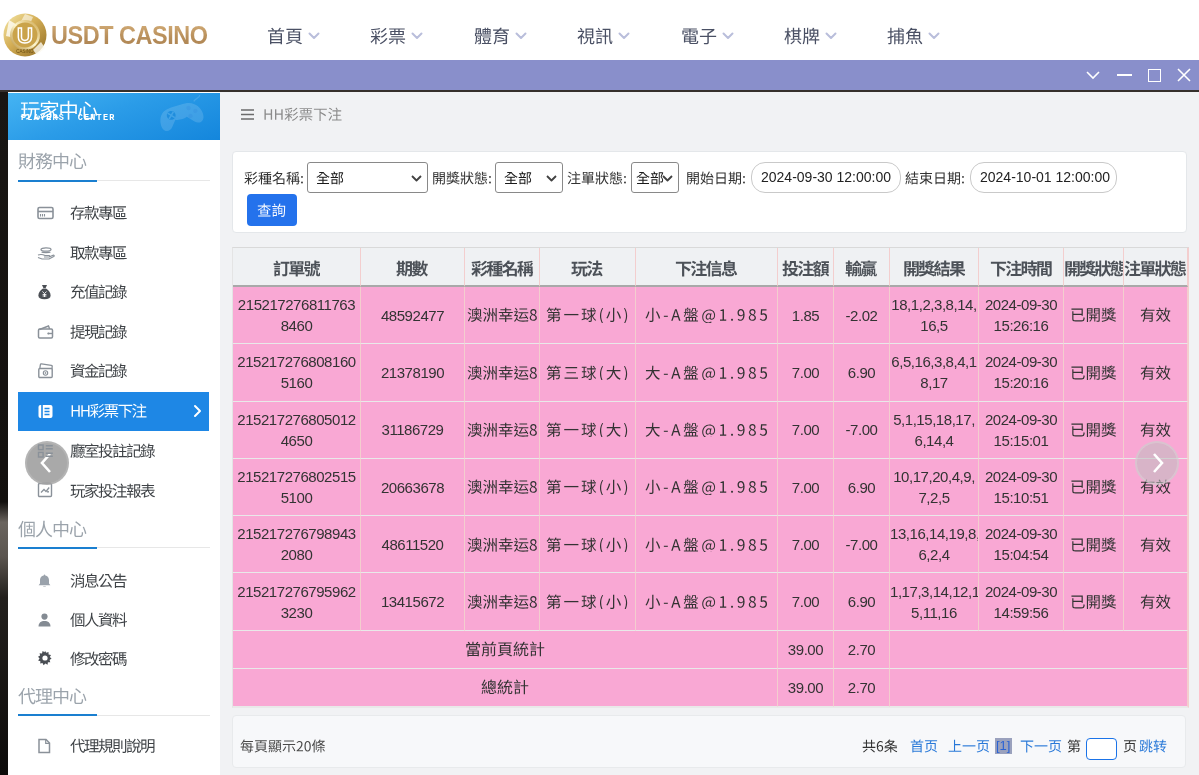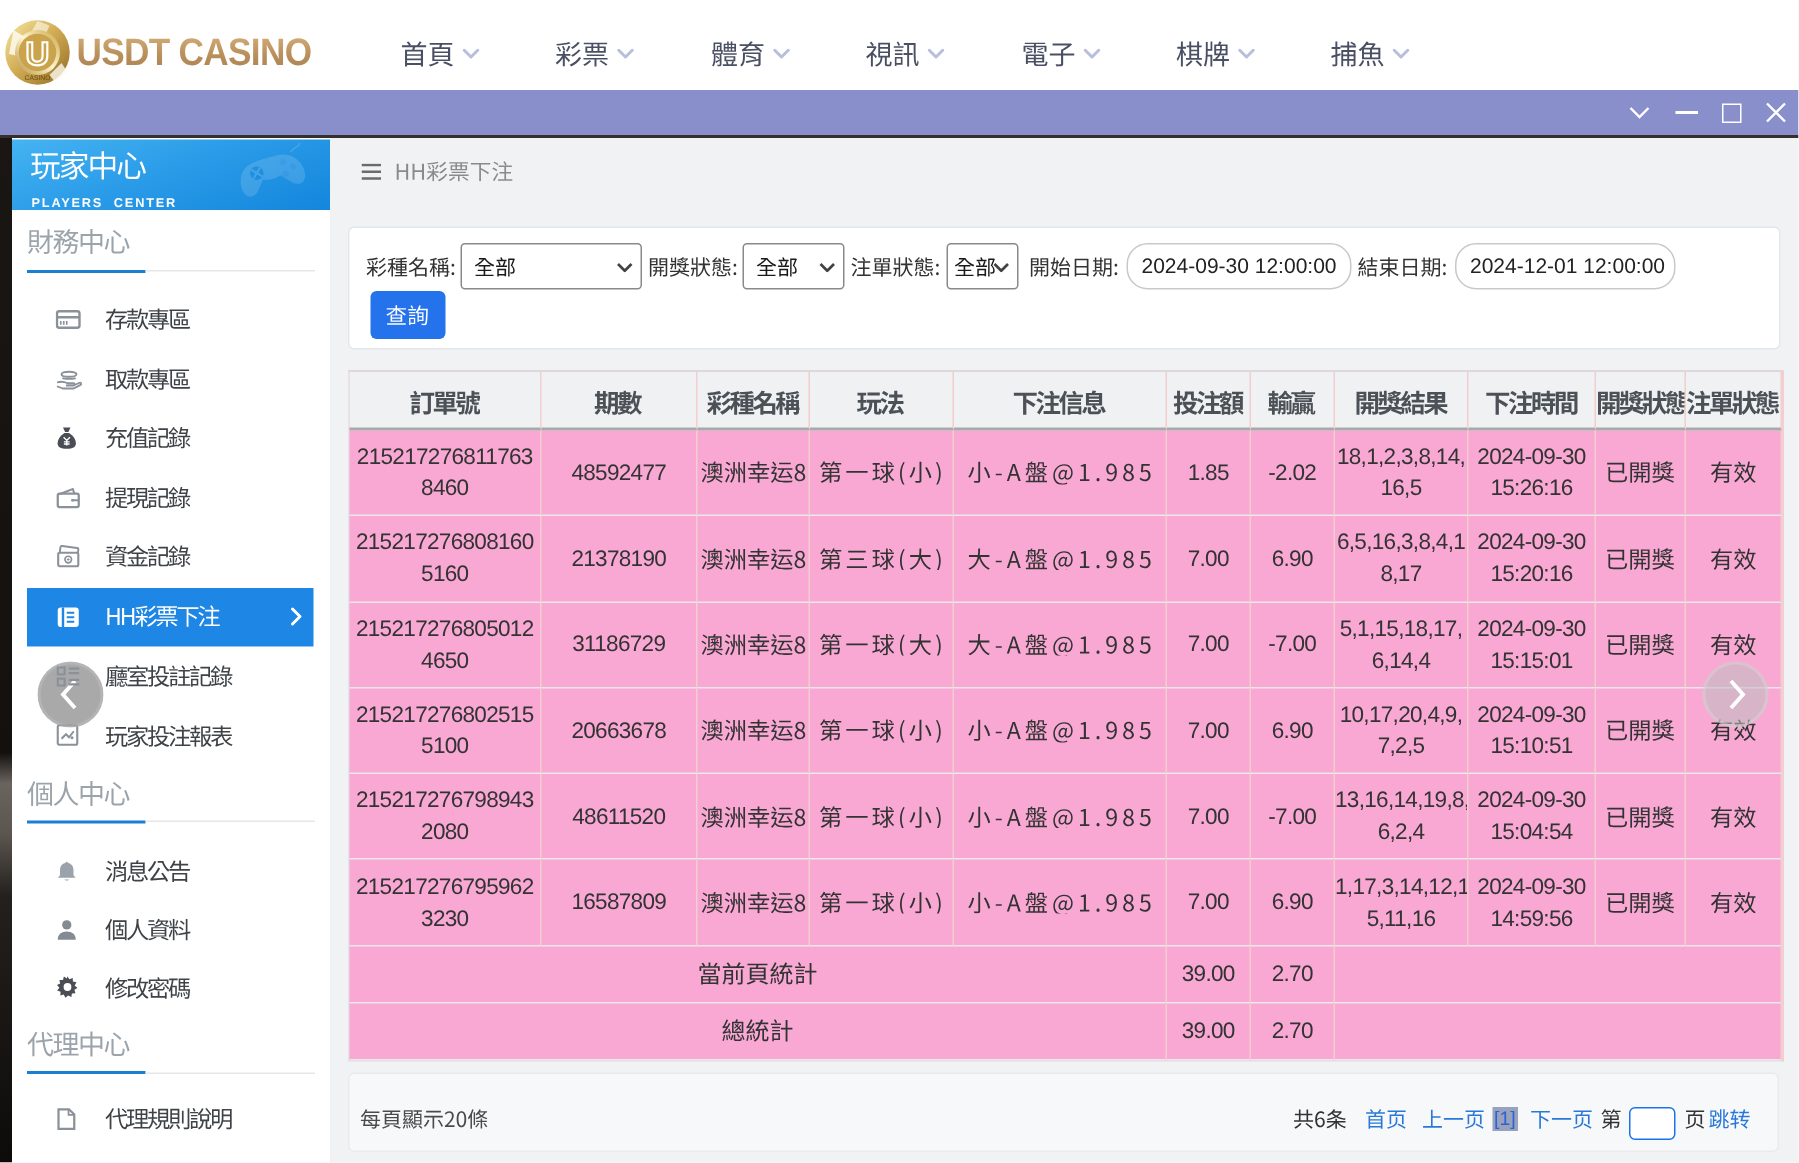--- a/index.html
+++ b/index.html
@@ -111,21 +111,21 @@
         <circle cx="47" cy="26" r="3" fill="#dce"></circle>
         <path d="M56 8 C60 4 64 6 66 2" stroke="#fff" stroke-width="1.5" fill="none"></path>
       </svg></div>
   </div>
 <div style="position:absolute;left:20px;top:99.8px;line-height:0"><svg width="78.0" height="20.5" viewBox="0 -880 3805 1000" fill="#ffffff">
       <use href="#g14"></use>
       <use href="#g15" x="935"></use>
       <use href="#g16" x="1870"></use>
       <use href="#g17" x="2805"></use>
     </svg></div>
-<div style="position:absolute;left:21px;top:130px;font-family:Liberation Sans, sans-serif;font-weight:bold;font-size:8.5px;letter-spacing:1.2px;color:#fff">PLAYERS&nbsp; CENTER</div>
+<div style="position:absolute;left:21px;top:113px;font-family:Liberation Mono, monospace;font-weight:bold;font-size:8.5px;letter-spacing:1.2px;color:#fff">PLAYERS&nbsp; CENTER</div>
 <div style="position:absolute;left:18px;top:152.0px;line-height:0"><svg width="69.0" height="18" viewBox="0 -880 3835 1000" fill="#9ba3ab">
       <use href="#g18"></use>
       <use href="#g19" x="945"></use>
       <use href="#g16" x="1890"></use>
       <use href="#g17" x="2835"></use>
     </svg></div>
 <div style="position:absolute;left:18px;top:179.5px;width:79px;height:2.4px;background:#1a7fd0"></div>
 <div style="position:absolute;left:97px;top:180.2px;width:113px;height:1px;background:#e7e7e7"></div>
 <div style="position:absolute;left:37px;top:205px;line-height:0;"><svg width="17" height="16" viewBox="0 0 17 16">
       <rect x="1" y="2.5" width="15" height="11" rx="1.5" fill="none" stroke="#8a9199" stroke-width="1.6"></rect>
@@ -350,21 +350,21 @@
       <use href="#g62" x="4000"></use>
     </svg></div>
 <div class="dinp" style="left:751px;width:150px">2024-09-30 12:00:00</div>
 <div style="position:absolute;left:905px;top:170.5px;line-height:0"><svg width="59.9" height="14" viewBox="0 -880 4278 1000" fill="#333333">
       <use href="#g73"></use>
       <use href="#g74" x="1000"></use>
       <use href="#g71" x="2000"></use>
       <use href="#g72" x="3000"></use>
       <use href="#g62" x="4000"></use>
     </svg></div>
-<div class="dinp" style="left:970px;width:147px">2024-12-01 12:00:00</div>
+<div class="dinp" style="left:970px;width:147px">2024-10-01 12:00:00</div>
 <div style="position:absolute;left:247px;top:194px;width:50px;height:32px;background:#2472ec;border-radius:4px"></div>
 <div style="position:absolute;left:257px;top:202.8px;line-height:0"><svg width="29.0" height="14.5" viewBox="0 -880 2000 1000" fill="#ffffff">
       <use href="#g75"></use>
       <use href="#g76" x="1000"></use>
     </svg></div>
 <table class="tb" style="position:absolute;left:232px;top:247px;width:957px" cellspacing="0">
     <colgroup>
       <col style="width:128px">
       <col style="width:104px">
       <col style="width:75px">
@@ -653,21 +653,21 @@
             <use href="#g65" x="1000"></use>
             <use href="#g66" x="2000"></use>
           </svg></td>
         <td><svg width="31.0" height="15.5" viewBox="0 -880 2000 1000" fill="#333">
             <use href="#g124"></use>
             <use href="#g125" x="1000"></use>
           </svg></td>
       </tr>
       <tr class="dr">
         <td class="lat">215217276795962<br>3230</td>
-        <td class="lat">16587809</td>
+        <td class="lat">13415672</td>
         <td><svg width="70.6" height="15.5" viewBox="0 -880 4555 1000" fill="#333">
             <use href="#g104"></use>
             <use href="#g105" x="1000"></use>
             <use href="#g106" x="2000"></use>
             <use href="#g107" x="3000"></use>
             <use href="#g108" x="4000"></use>
           </svg></td>
         <td><svg width="82.6" height="15.5" viewBox="0 -880 5326 1000" fill="#333">
             <use href="#g109"></use>
             <use href="#g110" x="1130"></use>

